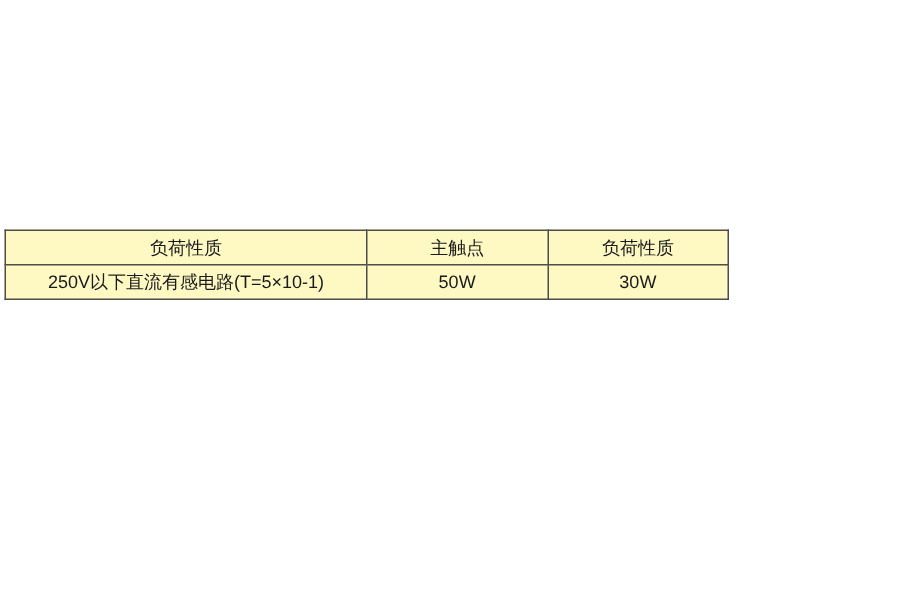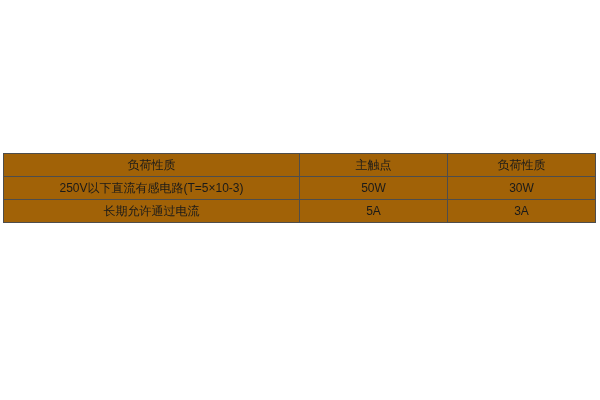--- a/index.html
+++ b/index.html
@@ -14,24 +14,24 @@
     .page {
       position: relative;
       width: 600px;
       height: 400px;
       background: #ffffff;
     }
     table.spec-table {
       position: absolute;
       left: 3px;
       top: 153px;
-      width: 593px;
+      width: 483px;
       border-collapse: collapse;
       table-layout: fixed;
-      background: #a16207;
+      background: #fef9c3;
     }
     table.spec-table th,
     table.spec-table td {
       border: 1px solid #4d4d4d;
       height: 22px;
       padding: 0 4px;
       text-align: center;
       vertical-align: middle;
       font-size: 12px;
       font-weight: normal;
@@ -56,24 +56,19 @@
     </colgroup>
     <thead>
       <tr>
         <th>负荷性质</th>
         <th>主触点</th>
         <th>负荷性质</th>
       </tr>
     </thead>
     <tbody>
       <tr>
-        <td>250V以下直流有感电路(T=5×10-3)</td>
+        <td>250V以下直流有感电路(T=5×10-1)</td>
         <td>50W</td>
         <td>30W</td>
-      </tr>
-      <tr>
-        <td>长期允许通过电流</td>
-        <td>5A</td>
-        <td>3A</td>
       </tr>
     </tbody>
   </table>
 </div>
 
 </body></html>

